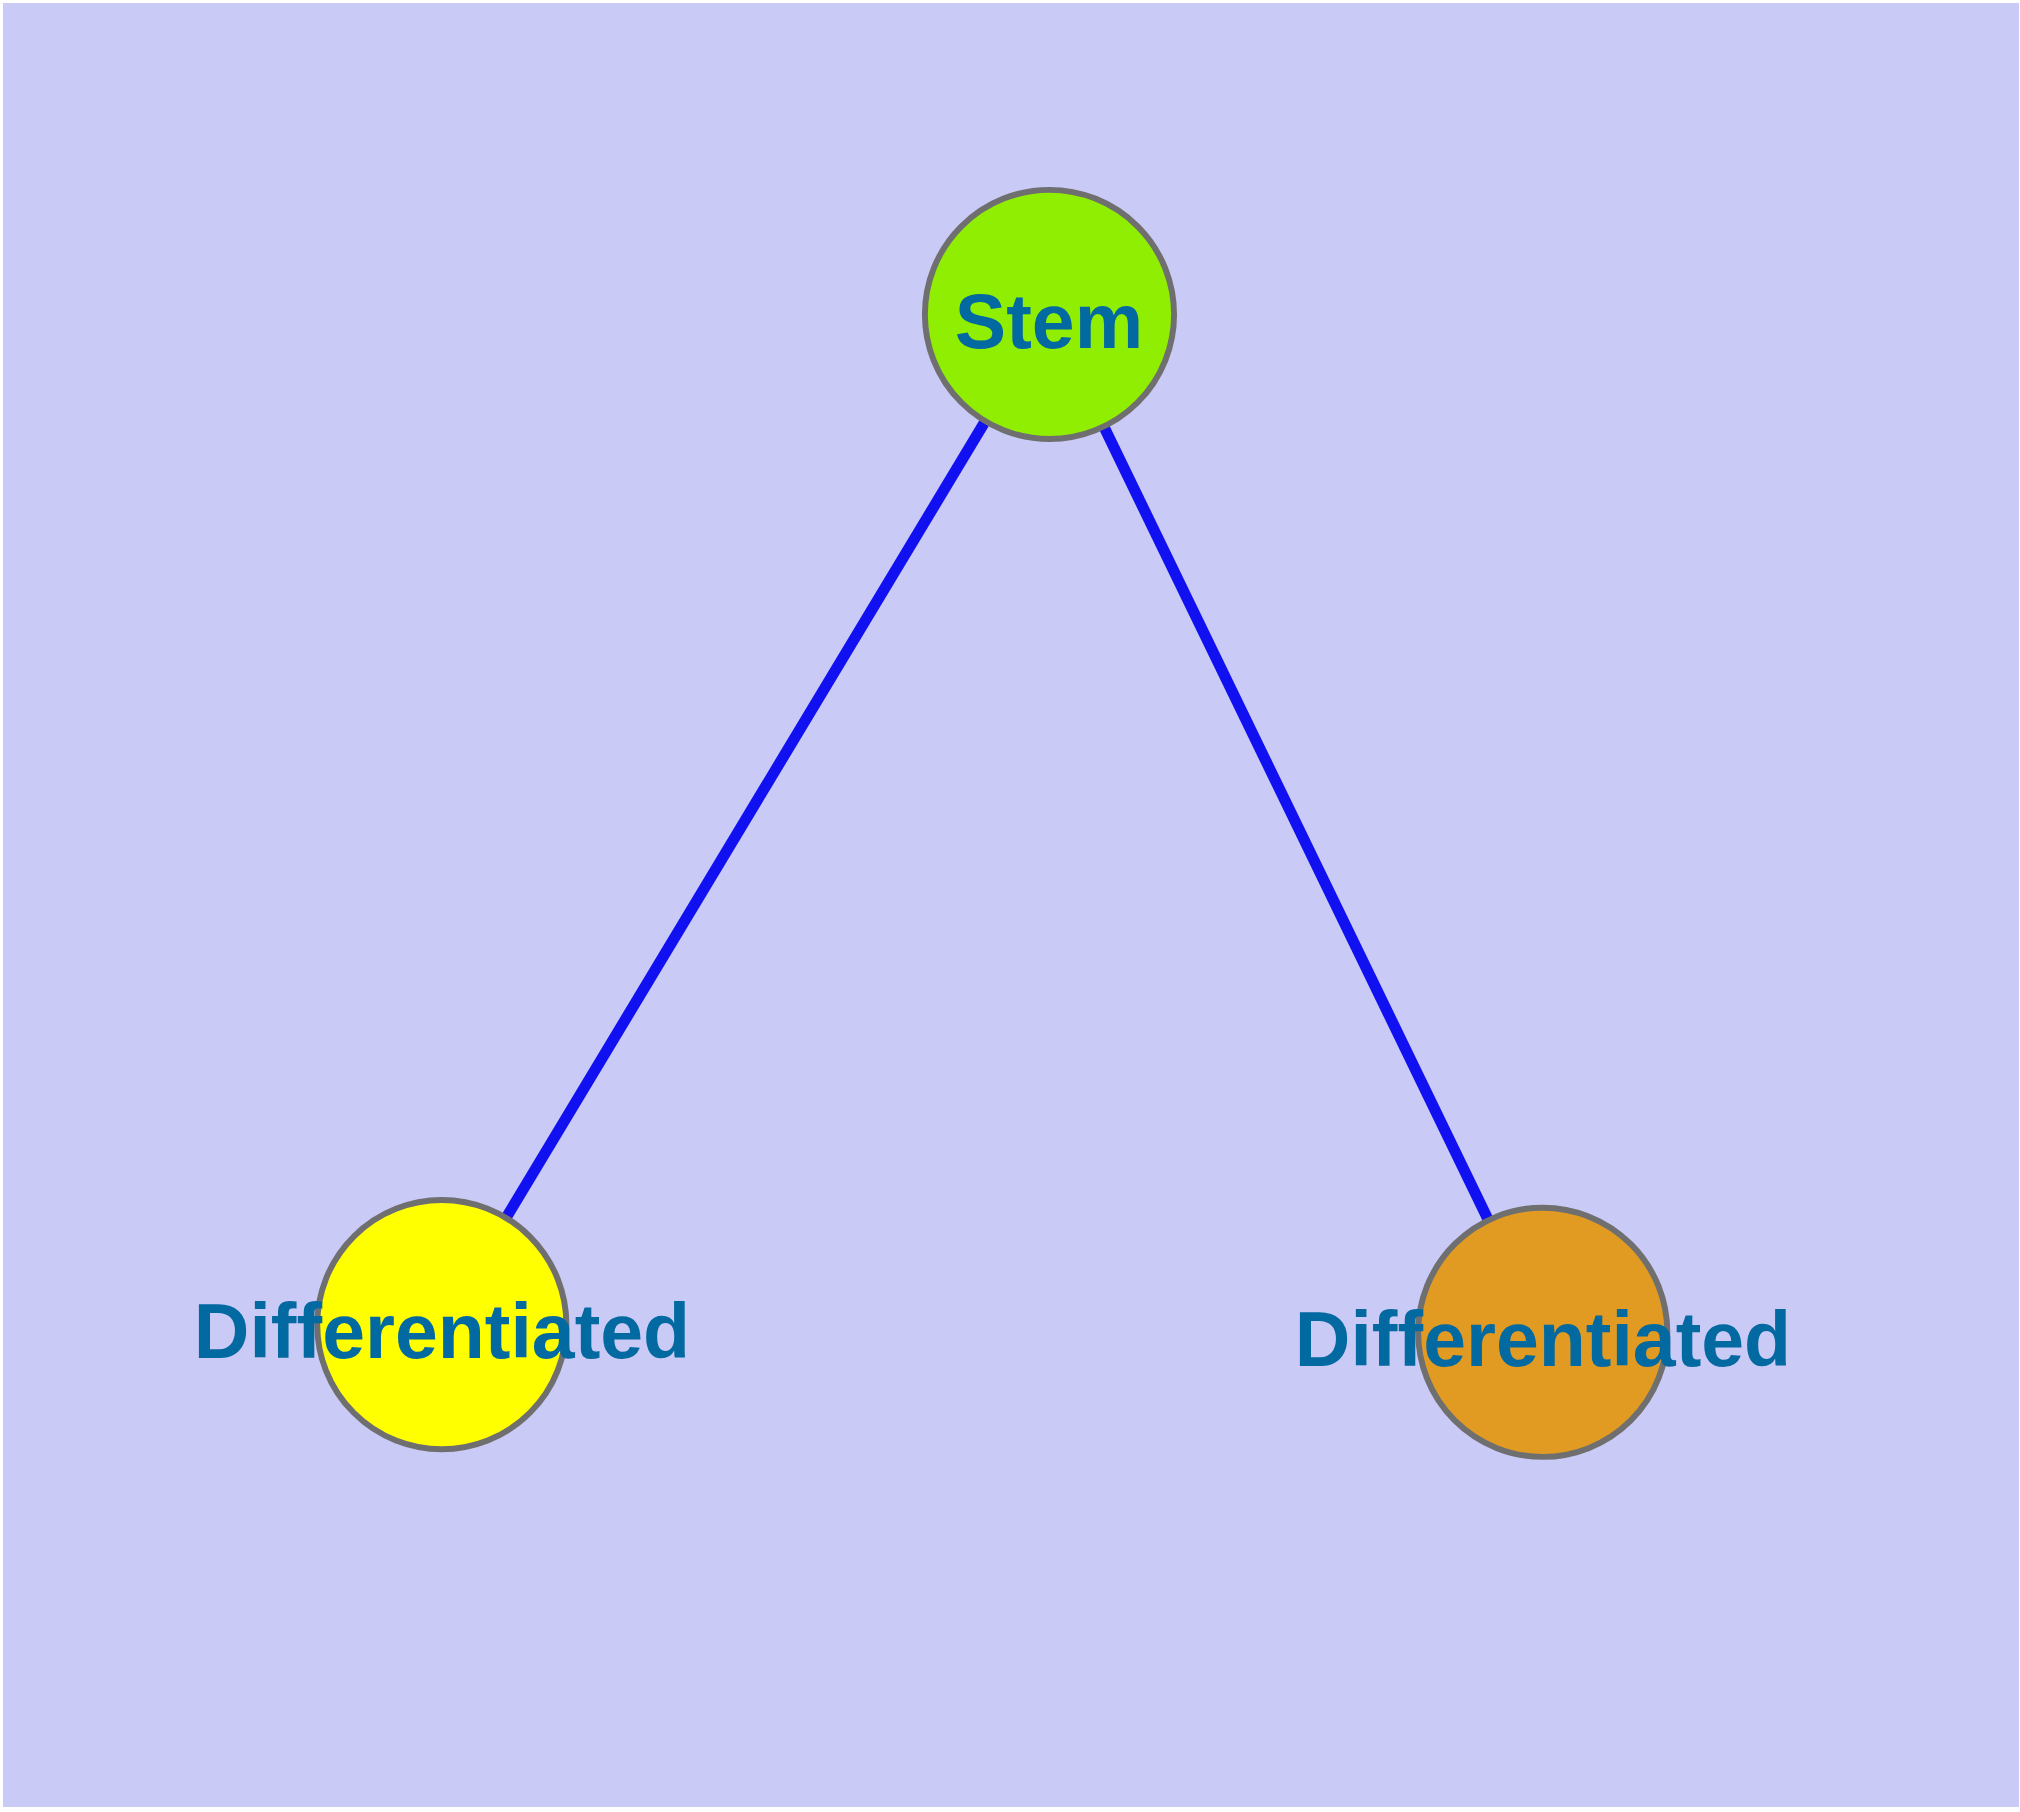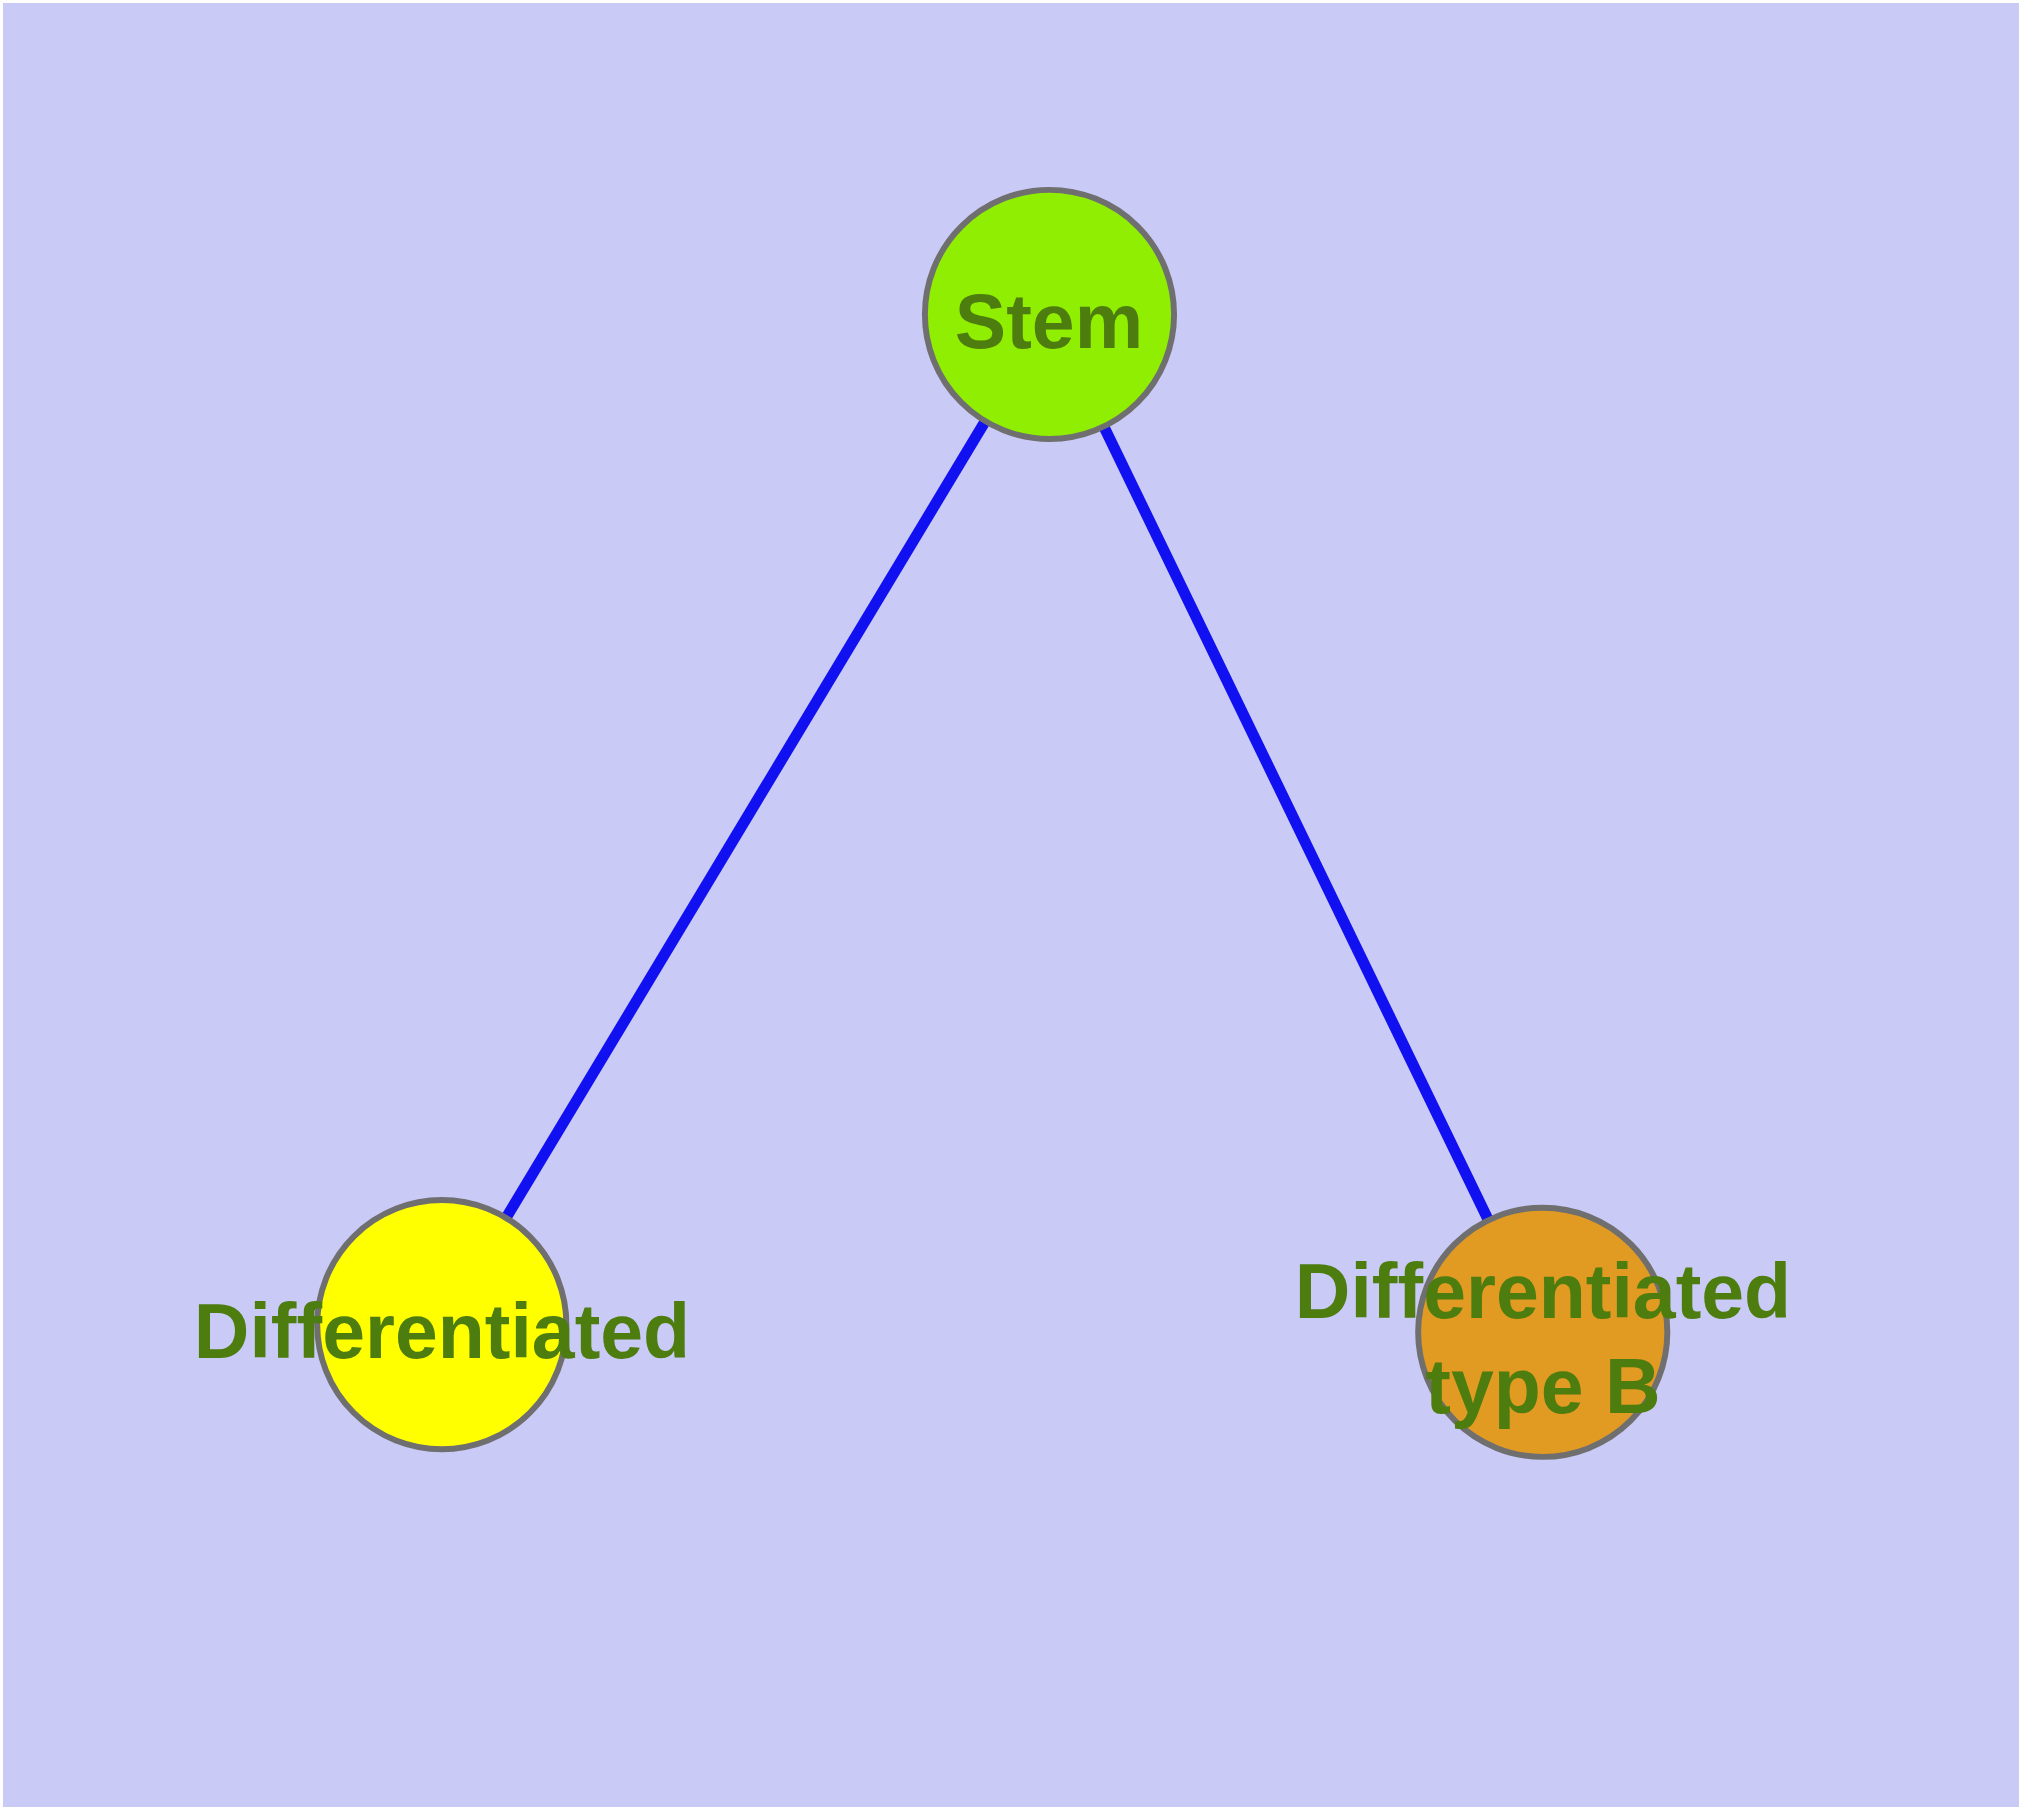--- a/index.html
+++ b/index.html
@@ -28,21 +28,21 @@
     position: absolute;
     transform: translate(-50%, -50%);
     text-align: center;
     pointer-events: none;
   }
   .label-line {
     font-weight: 700;
     font-size: 77px;
     line-height: 95px;
     letter-spacing: 0;
-    color: #4d7c0f;
+    color: #0369a1;
     white-space: nowrap;
     font-family: "Liberation Sans", sans-serif;
   }
 </style>
 </head>
 <body>
 
 <div class="page">
   <div class="canvas-bg" id="canvas-bg" style="background: rgb(202, 202, 246);"></div>
 
@@ -57,16 +57,15 @@
   <div class="node-label" id="node-label-0" style="left: 1049px; top: 321px; color: rgb(0, 0, 0);">
     <div class="label-line">Stem</div>
   </div>
 
   <div class="node-label" id="node-label-1" style="left: 442px; top: 1331px; color: rgb(0, 0, 0);">
     <div class="label-line">Differentiated</div>
   </div>
 
   <div class="node-label" id="node-label-2" style="left: 1543px; top: 1339px; color: rgb(0, 0, 0);">
     <div class="label-line">Differentiated</div>
-    <div class="label-line">type B</div>
   </div>
 </div>
 
 
 </body></html>

